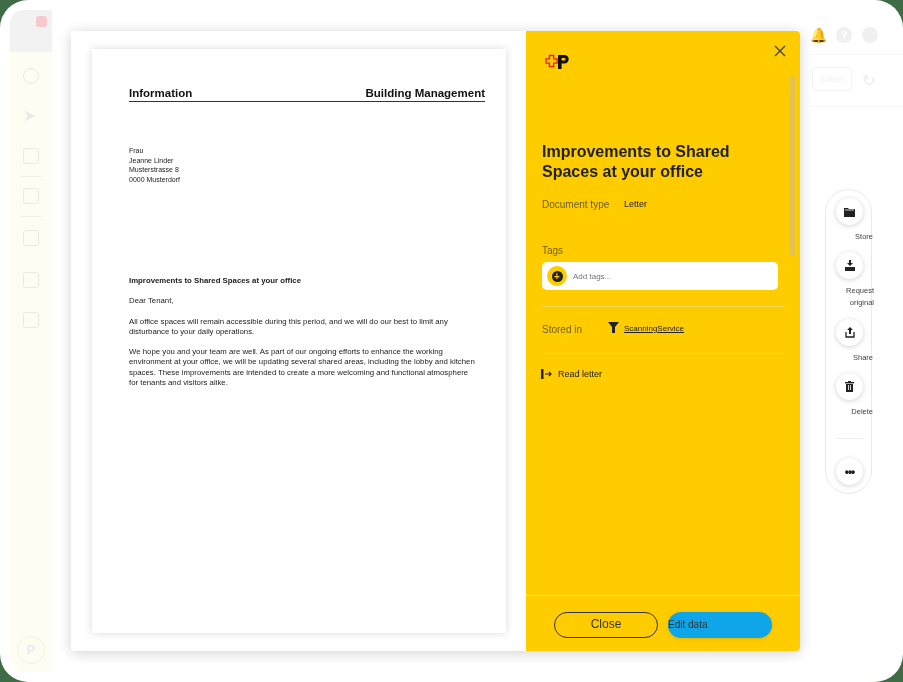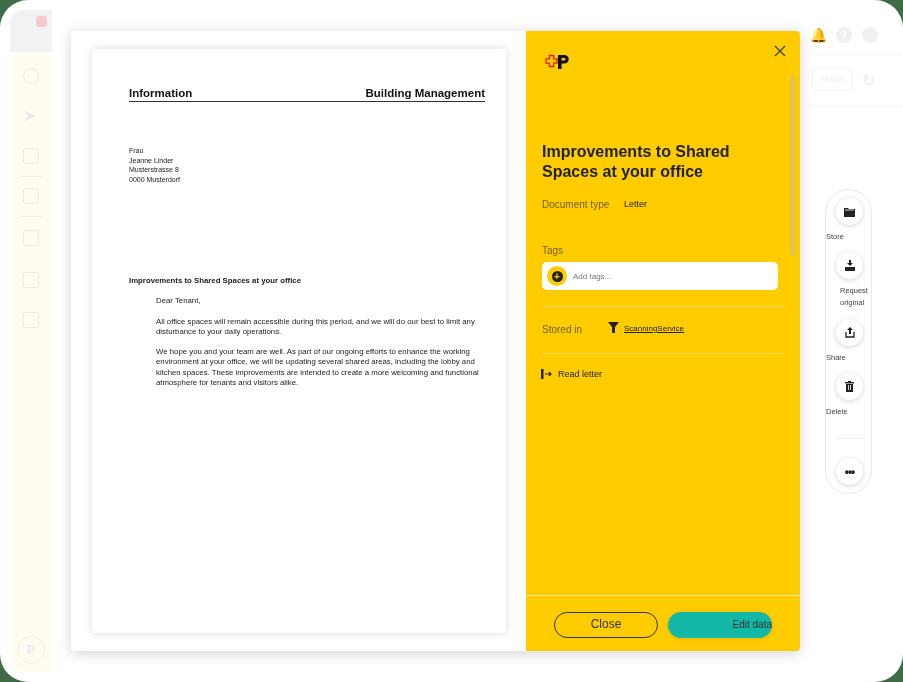--- a/index.html
+++ b/index.html
@@ -56,21 +56,21 @@
     background: #ffffff; box-shadow: 0 0 8px rgba(0,0,0,0.15);
   }
   .page .head {
     position: absolute; left: 37px; top: 38px; width: 356px; height: 15px;
     border-bottom: 1.5px solid #333; display: flex; justify-content: space-between;
     font-size: 11.5px; font-weight: bold; color: #111; line-height: 12px;
   }
   .page .addr { position: absolute; left: 37px; top: 97px; font-size: 7px; line-height: 9.5px; color: #222; }
   .page .body { position: absolute; left: 37px; top: 227px; width: 350px; font-size: 7.8px; line-height: 10.3px; color: #222; }
   .page .body .subj { font-weight: bold; margin-bottom: 10px; }
-  .page .body p { margin-bottom: 10px; margin-left: 27px; }
+  .page .body p { margin-bottom: 10px; }
 
   .details {
     position: absolute; left: 455px; top: 0; width: 274px; height: 620px;
     background: #ffcc00;
   }
   .logo { position: absolute; left: 19px; top: 23px; width: 26px; height: 16px; }
   .close-x { position: absolute; left: 246px; top: 12px; width: 16px; height: 16px; cursor: pointer; }
   .scrollbar { position: absolute; left: 264px; top: 45px; width: 5px; height: 180px; background: #e0c15a; border-radius: 3px; opacity: 0.9; }
   .title { position: absolute; left: 16px; top: 111px; width: 220px; font-size: 16px; font-weight: bold; color: #222; line-height: 20px; }
   .row-label { position: absolute; left: 16px; font-size: 10px; color: #6e5f1e; }
@@ -94,30 +94,30 @@
   .read-letter { position: absolute; left: 15px; top: 338px; display: flex; align-items: center; font-size: 9px; color: #222; cursor: pointer; }
   .read-letter svg { margin-right: 5px; }
   .footer-line { position: absolute; left: 0; top: 564px; width: 274px; height: 1px; background: #fbe892; }
   .btn-close {
     position: absolute; left: 28px; top: 581px; width: 104px; height: 26px;
     border: 1.5px solid #333; border-radius: 13px; background: transparent;
     font-size: 12px; color: #333; text-align: center; line-height: 23px; cursor: pointer;
   }
   .btn-edit {
     position: absolute; left: 142px; top: 581px; width: 104px; height: 26px;
-    border-radius: 13px; background: #14b8a6; box-shadow: 0 1px 4px rgba(0,0,0,0.1);
-    font-size: 10px; color: #333; text-align: right; line-height: 26px; cursor: pointer;
+    border-radius: 13px; background: #0ea5e9; box-shadow: 0 1px 4px rgba(0,0,0,0.1);
+    font-size: 10px; color: #333; text-align: left; line-height: 26px; cursor: pointer;
   }
 
   
   .rail {
     position: absolute; left: 825px; top: 189px; width: 47px; height: 305px;
     border: 1px solid #e9e9e9; border-radius: 24px; background: #fff;
   }
-  .rail .action { position: absolute; left: 0; width: 47px; text-align: left; cursor: pointer; }
+  .rail .action { position: absolute; left: 0; width: 47px; text-align: right; cursor: pointer; }
   .rail .circle {
     width: 27px; height: 27px; border-radius: 50%; background: #fff; margin: 0 auto;
     box-shadow: 0 1px 5px rgba(0,0,0,0.18); display: flex; align-items: center; justify-content: center;
   }
   .rail .lbl { font-size: 7.5px; color: #444; margin-top: 6px; line-height: 12px; }
   .rail .sep { position: absolute; left: 10px; top: 248px; width: 27px; height: 1px; background: #eee; }
 </style>
 </head>
 <body>
 

